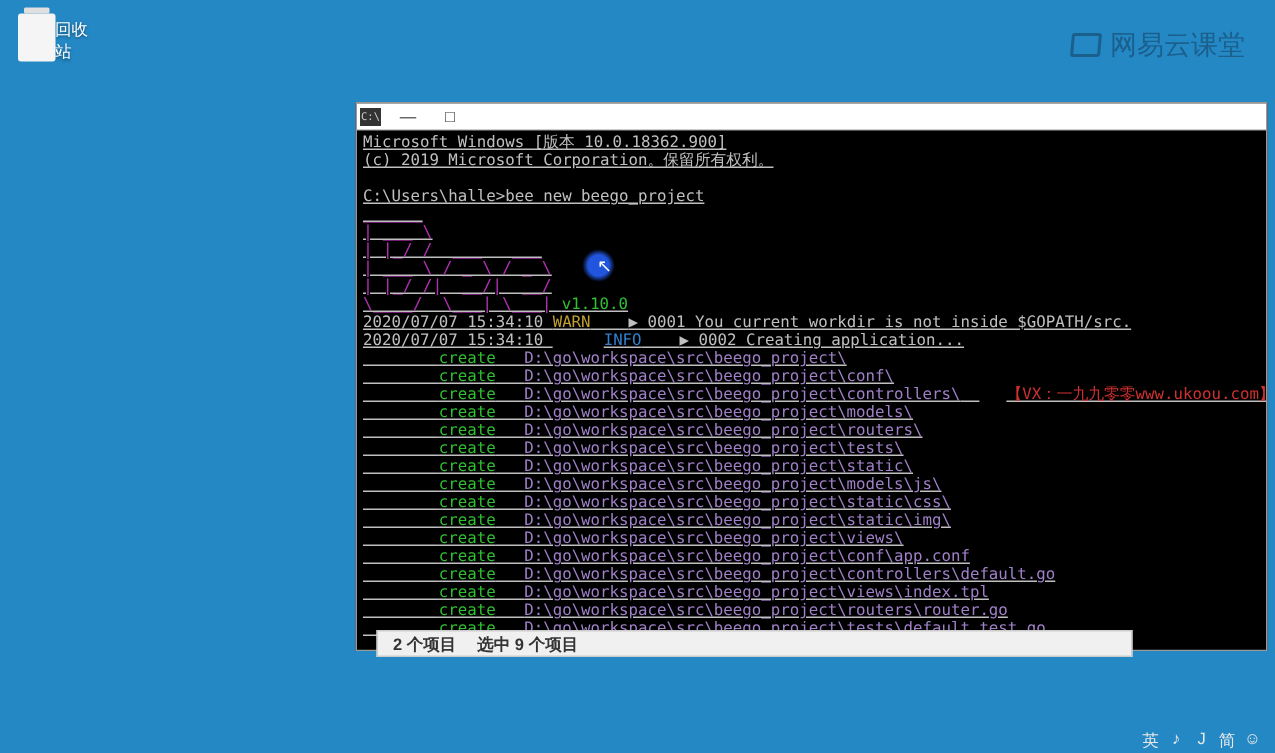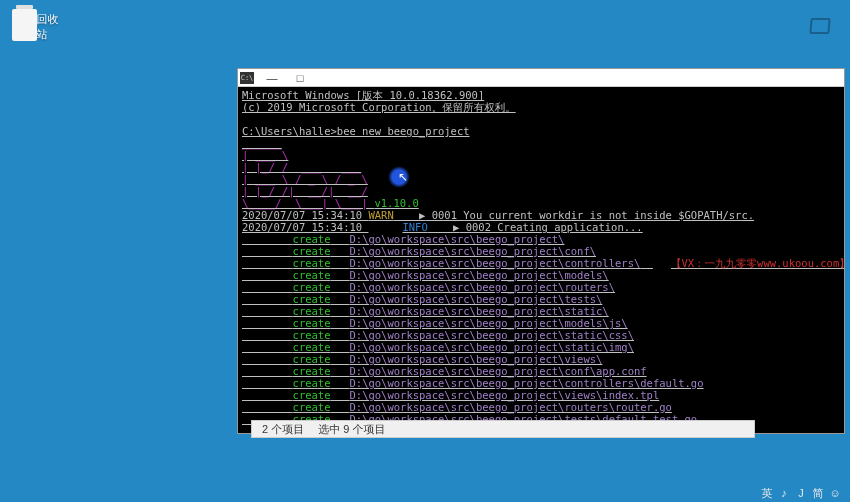--- a/index.html
+++ b/index.html
@@ -73,21 +73,21 @@
   border-radius: 50%; pointer-events: none;
 }
 .cursor-arrow {
   position: absolute; color: #fff; font-size: 12px;
   pointer-events: none;
 }
 .statusbar {
   position: absolute; top: 420px; left: 251px;
   width: 504px; height: 18px; background: #f0f0f0;
   border: 1px solid #ccc; font-size: 11px; color: #333;
-  display: flex; align-items: center; padding: 0 10px; gap: 14px;
+  display: flex; align-items: center; padding: 0 10px; gap: 14px; font-weight: bold;
 }
 .taskbar {
   position: absolute; bottom: 2px; right: 8px;
   display: flex; align-items: center; gap: 3px;
   color: #fff; font-size: 11px;
 }
 .tray-icon {
   width: 14px; height: 14px; display: inline-flex;
   align-items: center; justify-content: center;
   color: #e8e8e8; font-size: 11px;
@@ -96,20 +96,21 @@
 </head>
 <body>
 
 <div class="desktop-icon">
   <div class="bin"></div>
   <div class="label">回收站</div>
 </div>
 
 <div class="watermark">
   <div class="wm-icon"></div>
+  <span>网易云课堂</span>
 </div>
 
 <div class="cmd-window">
   <div class="titlebar">
     <div class="ticon">
         <span>C:\</span>
       </div>
     <div class="ctrl">—</div>
     <div class="ctrl">□</div>
   </div>

